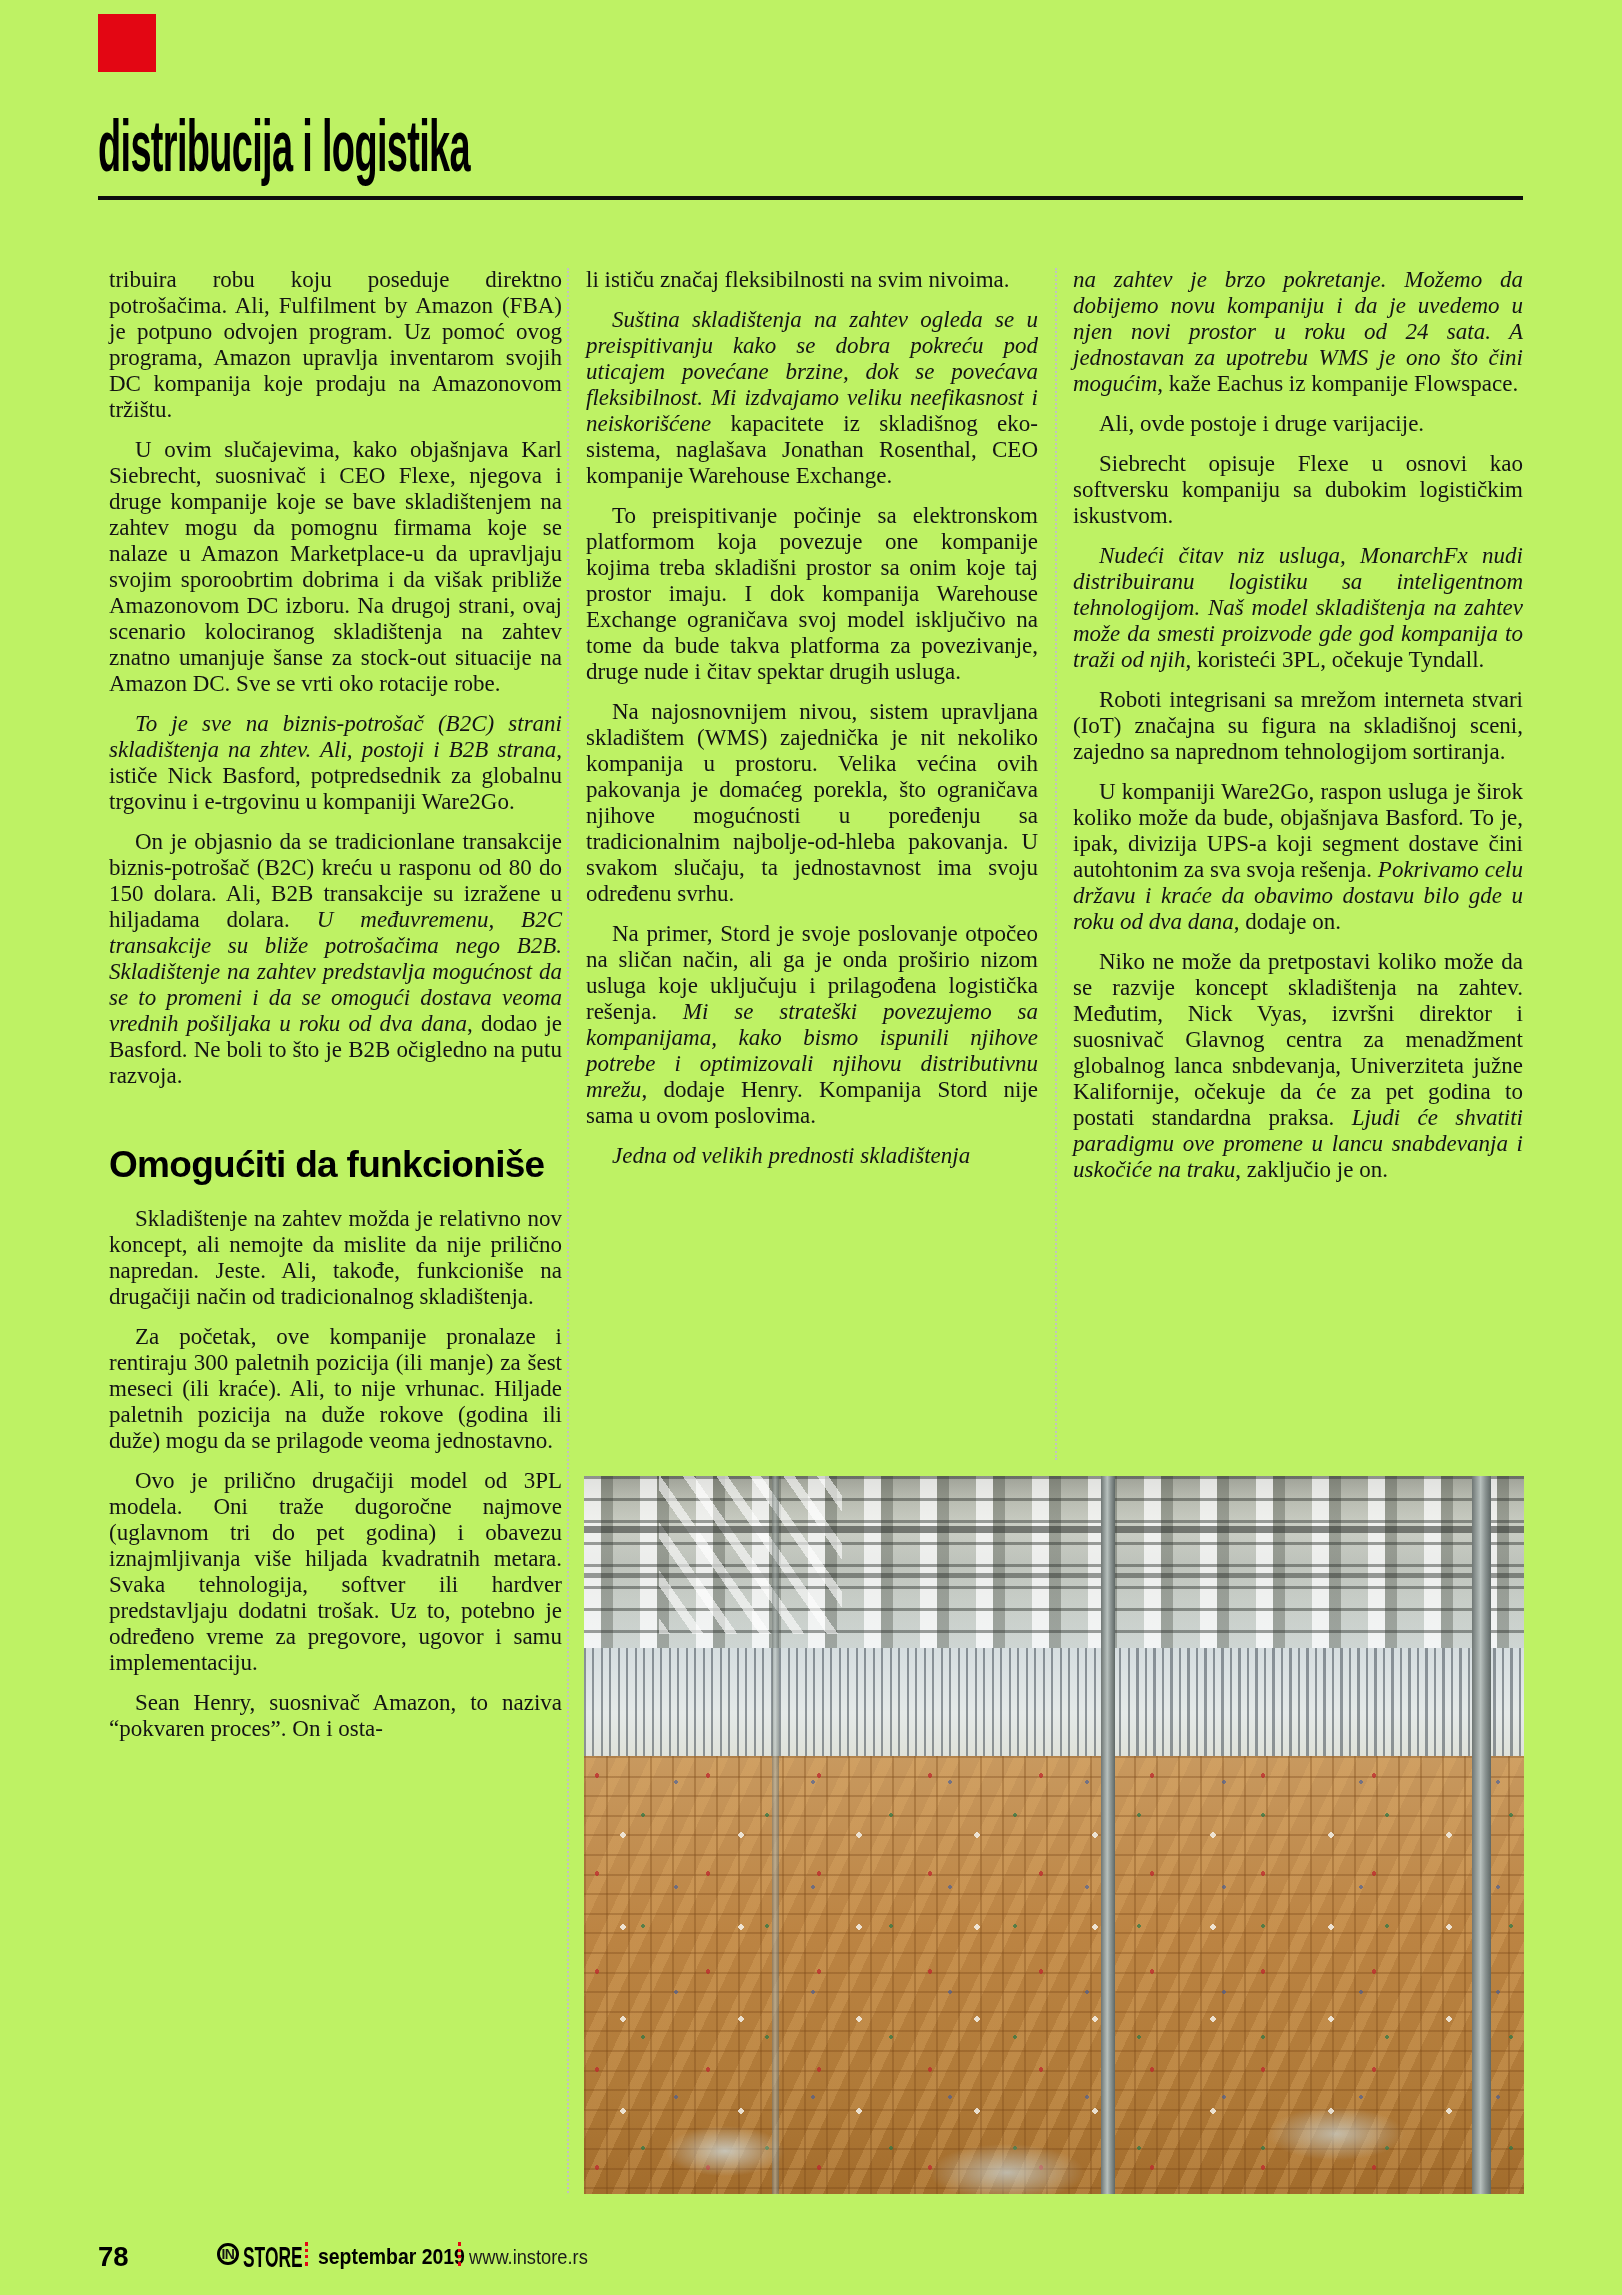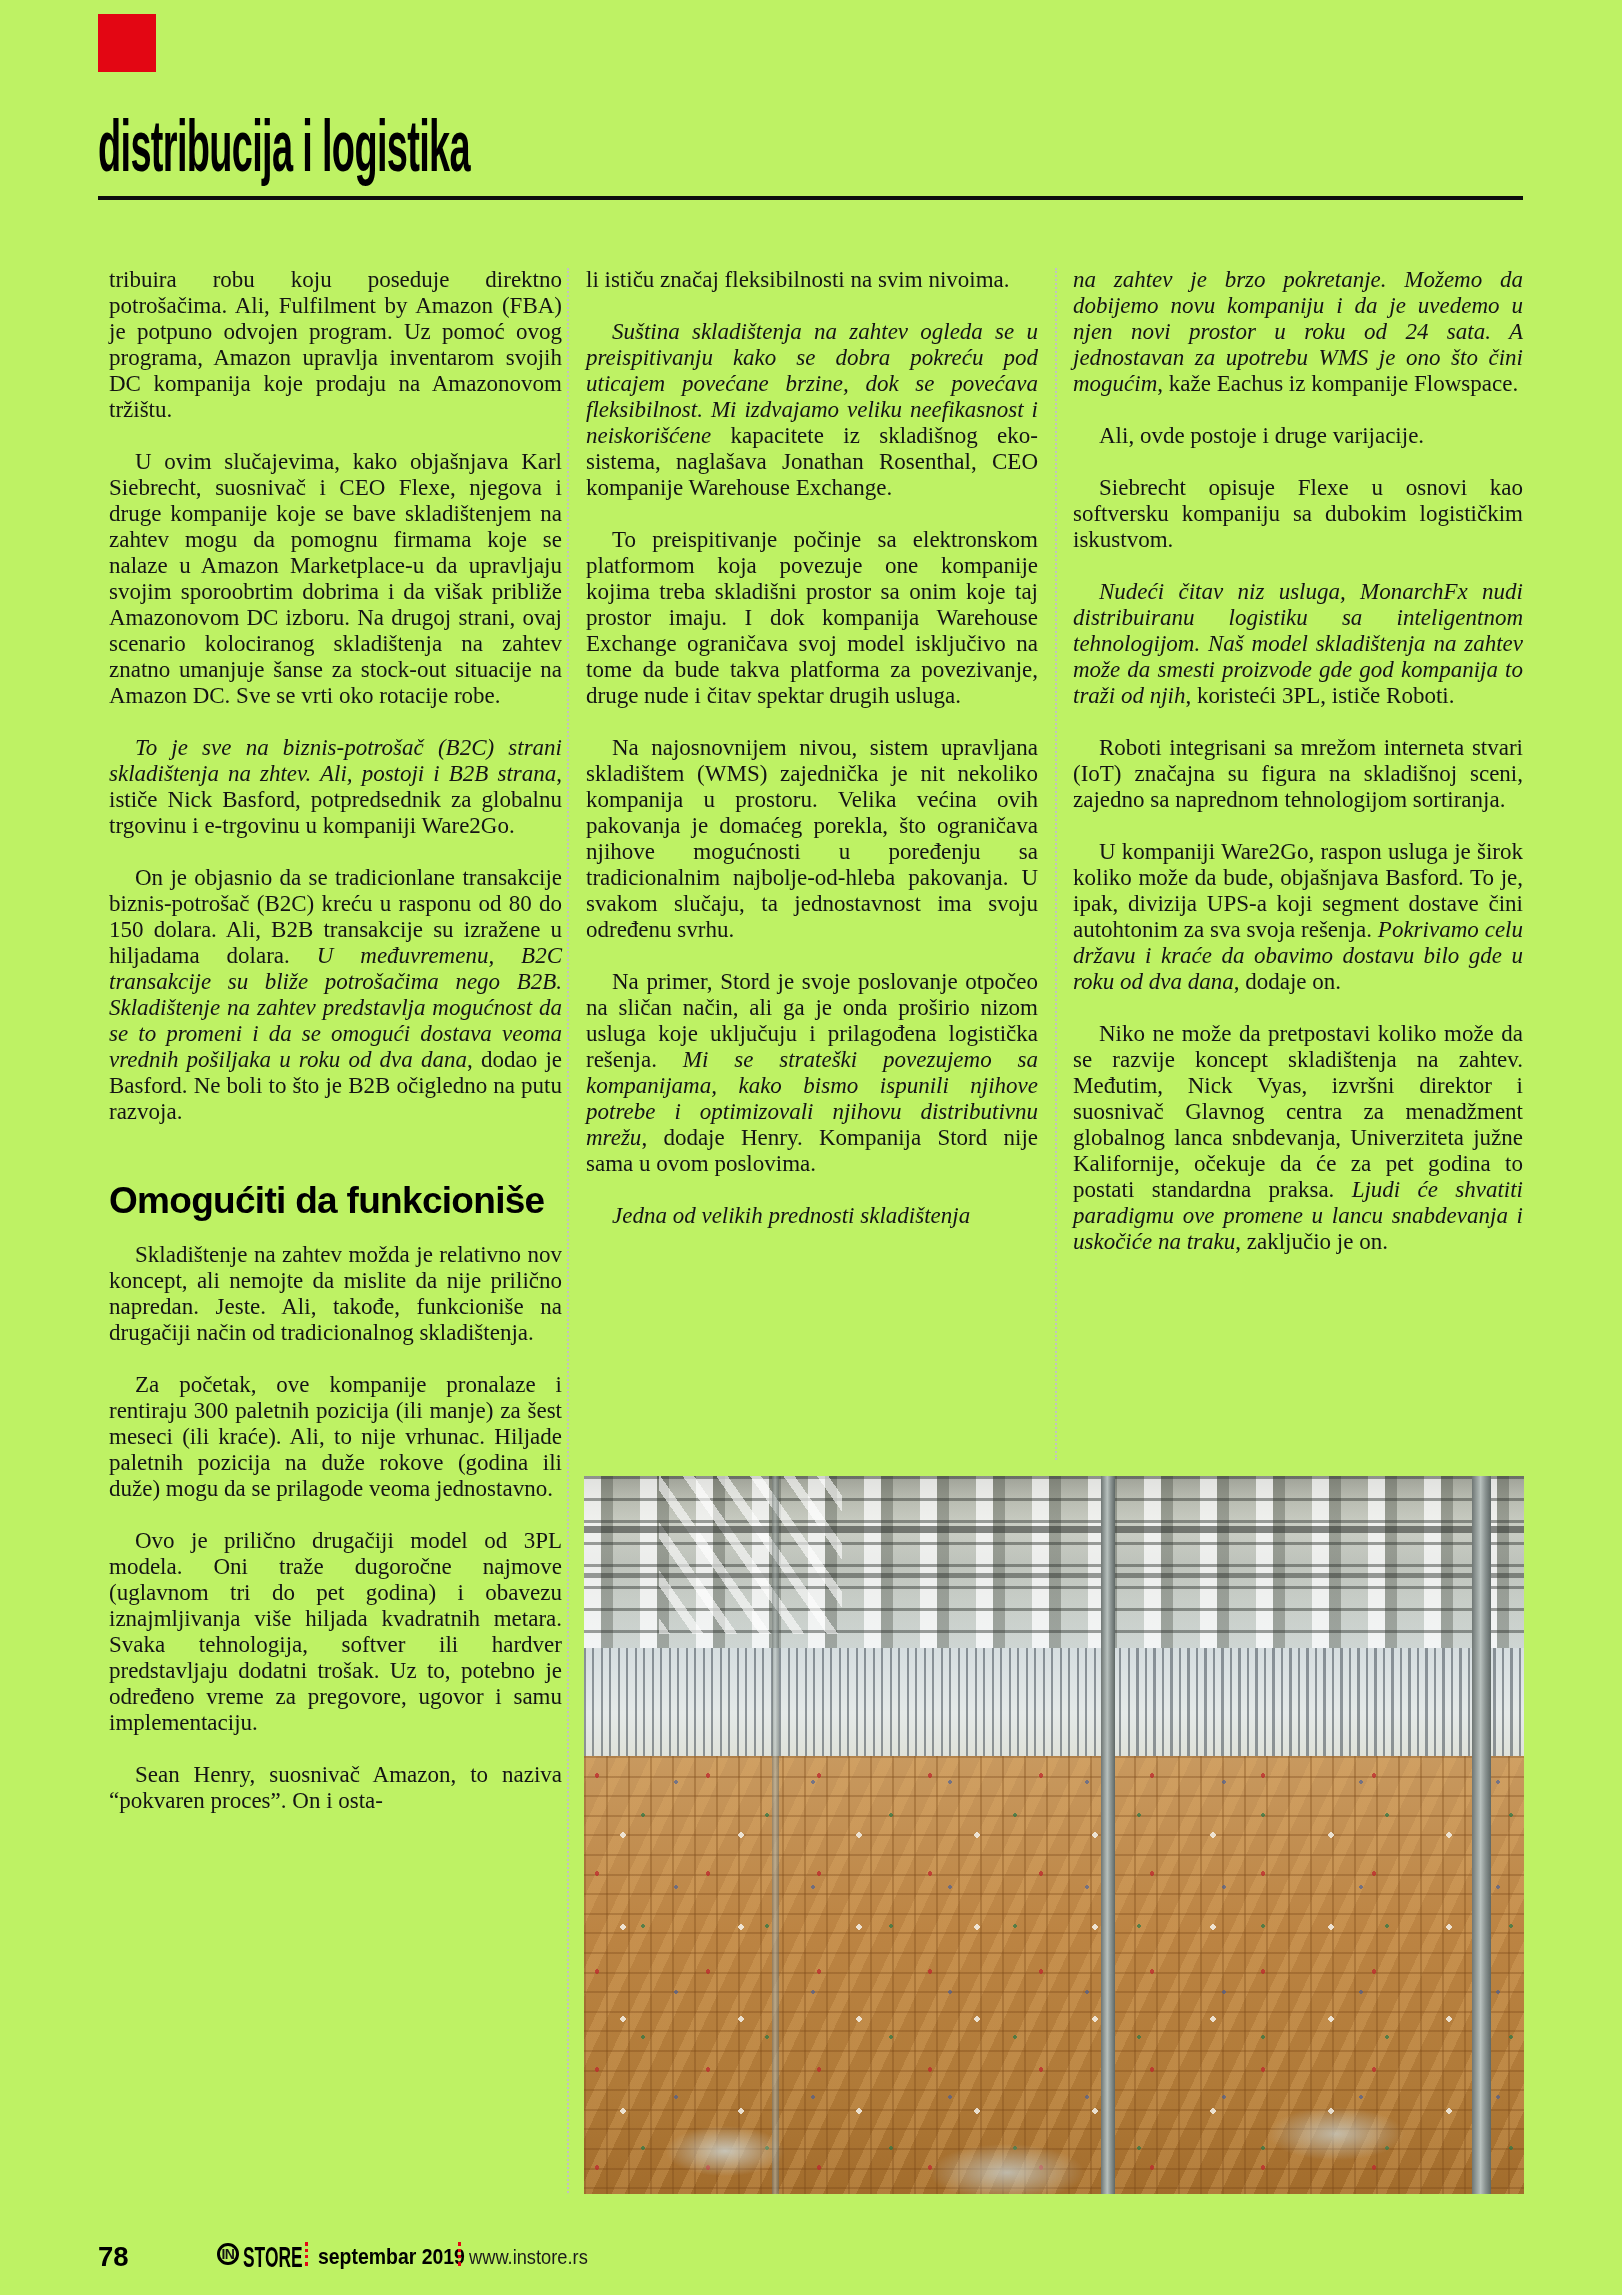--- a/index.html
+++ b/index.html
@@ -13,21 +13,21 @@
         letter-spacing:-1.3px;transform:scaleX(.52);transform-origin:left top;color:#000;}
   .header-rule{position:absolute;left:98px;top:196px;width:1425px;height:3.9px;background:#0d0d0d;}
 
   
   .col{position:absolute;top:267px;}
   #col1{left:109px;width:453px;}
   #col2{left:586px;width:452px;}
   #col3{left:1073px;width:450px;}
   .col p{margin:0;font-size:23px;line-height:26px;text-align:justify;text-indent:26px;}
   .col p.noind{text-indent:0;}
-  .col p+p{margin-top:26px;}
+  .col p+p{margin-top:14px;}
   .col em{font-style:italic;}
   h2.subhead{font-family:"Liberation Sans",sans-serif;font-weight:700;font-size:37px;
         letter-spacing:-0.7px;margin:55px 0 19.6px 0;color:#000;}
 
   .gutter{position:absolute;width:0;border-left:2.6px dotted #c2c2c2;}
   #gutter1{left:567px;top:268px;height:1925px;}
   #gutter2{left:1055px;top:268px;height:1192px;}
 
   
   .photo{position:absolute;left:584px;top:1476px;width:940px;height:718px;overflow:hidden;
@@ -112,21 +112,21 @@
     <p><span>To preispitivanje počinje sa elektronskom platformom koja povezuje one kompanije kojima treba skladišni prostor sa onim koje taj prostor imaju. I dok kompanija Warehouse Exchange ograničava svoj model isključivo na tome da bude takva platforma za povezivanje, druge nude i čitav spektar drugih usluga.</span></p>
     <p><span>Na najosnovnijem nivou, sistem upravljana skladištem (WMS) zajednička je nit nekoliko kompanija u prostoru. Velika većina ovih pakovanja je domaćeg porekla, što ograničava njihove mogućnosti u poređenju sa tradicionalnim najbolje-od-hleba pakovanja. U svakom slučaju, ta jednostavnost ima svoju određenu svrhu.</span></p>
     <p><span>Na primer, Stord je svoje poslovanje otpočeo na sličan način, ali ga je onda proširio nizom usluga koje uključuju i prilagođena logistička rešenja. </span><em>Mi se strateški povezujemo sa kompanijama, kako bismo ispunili njihove potrebe i optimizovali njihovu distributivnu mrežu</em><span>, dodaje Henry. Kompanija Stord nije sama u ovom poslovima.</span></p>
     <p><em>Jedna od velikih prednosti skladištenja</em></p>
   </section>
 
   <section class="col" id="col3">
     <p class="noind"><em>na zahtev je brzo pokretanje. Možemo da dobijemo novu kompaniju i da je uvedemo u njen novi prostor u roku od 24 sata. A jednostavan za upotrebu WMS je ono što čini mogućim</em><span>, kaže Eachus iz kompanije Flowspace.</span></p>
     <p><span>Ali, ovde postoje i druge varijacije.</span></p>
     <p><span>Siebrecht opisuje Flexe u osnovi kao softversku kompaniju sa dubokim logističkim iskustvom.</span></p>
-    <p><em>Nudeći čitav niz usluga, MonarchFx nudi distribuiranu logistiku sa inteligentnom tehnologijom. Naš model skladištenja na zahtev može da smesti proizvode gde god kompanija to traži od njih</em><span>, koristeći 3PL, ističe Roboti.</span></p>
+    <p><em>Nudeći čitav niz usluga, MonarchFx nudi distribuiranu logistiku sa inteligentnom tehnologijom. Naš model skladištenja na zahtev može da smesti proizvode gde god kompanija to traži od njih</em><span>, koristeći 3PL, očekuje Tyndall.</span></p>
     <p><span>Roboti integrisani sa mrežom interneta stvari (IoT) značajna su figura na skladišnoj sceni, zajedno sa naprednom tehnologijom sortiranja.</span></p>
     <p><span>U kompaniji Ware2Go, raspon usluga je širok koliko može da bude, objašnjava Basford. To je, ipak, divizija UPS-a koji segment dostave čini autohtonim za sva svoja rešenja. </span><em>Pokrivamo celu državu i kraće da obavimo dostavu bilo gde u roku od dva dana</em><span>, dodaje on.</span></p>
     <p><span>Niko ne može da pretpostavi koliko može da se razvije koncept skladištenja na zahtev. Međutim, Nick Vyas, izvršni direktor i suosnivač Glavnog centra za menadžment globalnog lanca snbdevanja, Univerziteta južne Kalifornije, očekuje da će za pet godina to postati standardna praksa. </span><em>Ljudi će shvatiti paradigmu ove promene u lancu snabdevanja i uskočiće na traku</em><span>, zaključio je on.</span></p>
   </section>
 
   <div class="photo">
     <div class="ph-ceiling"></div>
     <div class="ph-streak"></div>
     <div class="ph-beam1"></div>
     <div class="ph-beam2"></div>

